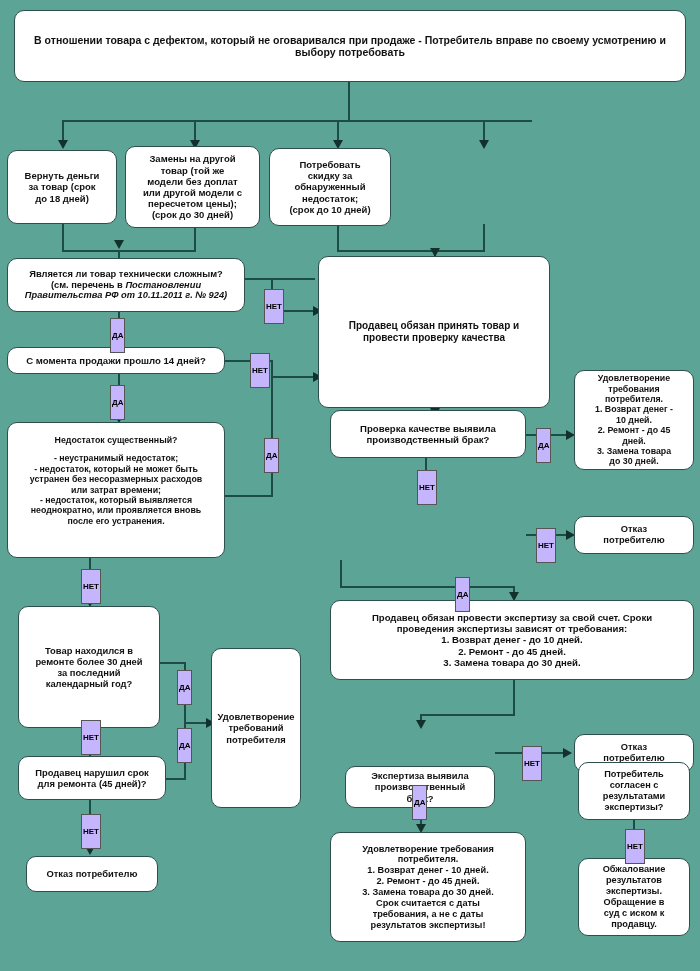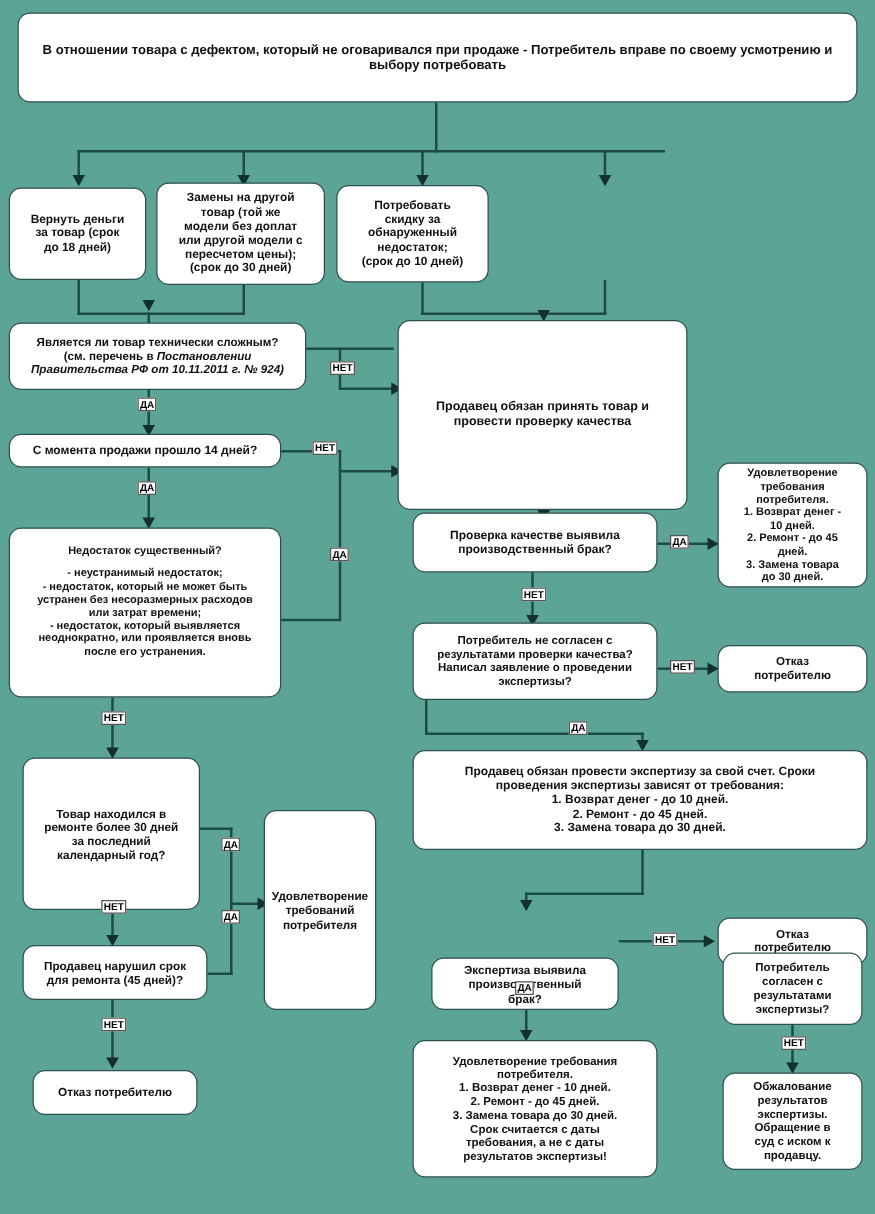--- a/index.html
+++ b/index.html
@@ -50,27 +50,27 @@
     border-right: 5px solid transparent;
     border-top: 9px solid #12302c;
   }
   .arrow.right {
     border-top: 5px solid transparent;
     border-bottom: 5px solid transparent;
     border-left: 9px solid #12302c;
   }
   .elabel {
     position: absolute;
-    background: #ffffff;
+    background: #c4b5fd;
     border: 1px solid #555;
     color: #000;
     font-size: 8px;
     font-weight: bold;
     line-height: 9px;
-    padding: 0 1px;
+    padding: 12px 1px;
     z-index: 4;
     font-family: "Liberation Sans", sans-serif;
   }
 </style>
 </head>
 <body>
 
 <div id="canvas" style="background: rgb(92, 164, 149);">
 
   <div class="node" style="left:14px; top:10px; width:672px; height:72px; font-size:10.5px;">В отношении товара с дефектом, который не оговаривался при продаже  - Потребитель вправе по своему усмотрению и выбору потребовать</div>
@@ -166,21 +166,20 @@
 
   <div class="edge v" style="left:425px; top:458px; height:40px;"></div>
   <div class="arrow down" style="left:421px; top:492px;"></div>
   <div class="elabel" style="left:417px; top:470px;">НЕТ</div>
 
   <div class="node" style="left:574px; top:370px; width:120px; height:100px; font-size:8.8px;">Удовлетворение требования потребителя.
 1. Возврат денег - 10 дней.
 2. Ремонт - до 45 дней.
 3. Замена товара до 30 дней.</div>
 
-  <div class="node" style="left:330px; top:498px; width:196px; height:62px; font-size:9.2px;">Потребитель не согласен с результатами проверки качества? Написал заявление о проведении экспертизы?</div>
 
   <div class="edge h" style="left:526px; top:534px; width:42px;"></div>
   <div class="arrow right" style="left:566px; top:530px;"></div>
   <div class="elabel" style="left:536px; top:528px;">НЕТ</div>
 
   <div class="node" style="left:574px; top:516px; width:120px; height:38px; font-size:9.3px;">Отказ потребителю</div>
 
   <div class="edge v" style="left:340px; top:560px; height:28px;"></div>
   <div class="edge h" style="left:340px; top:586px; width:175px;"></div>
   <div class="edge v" style="left:513px; top:586px; height:12px;"></div>

